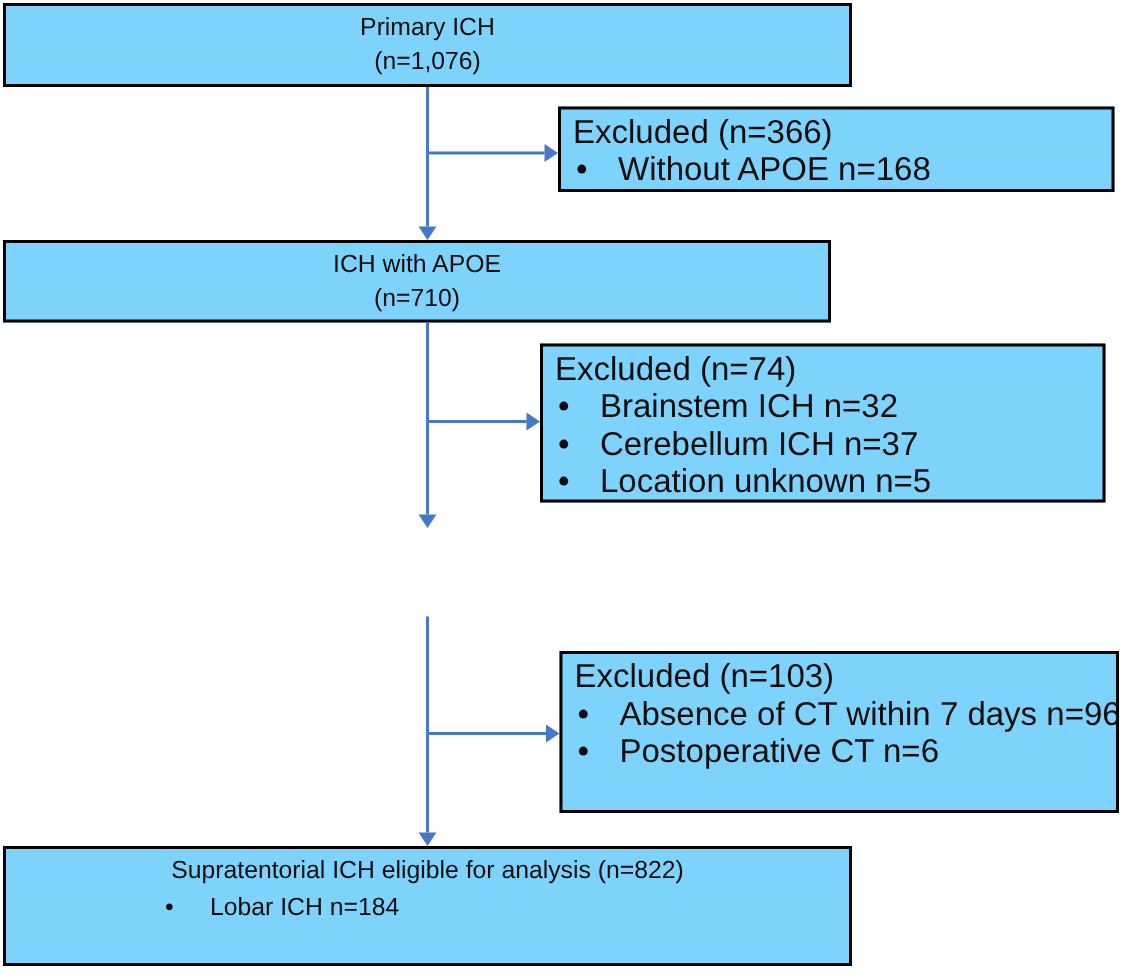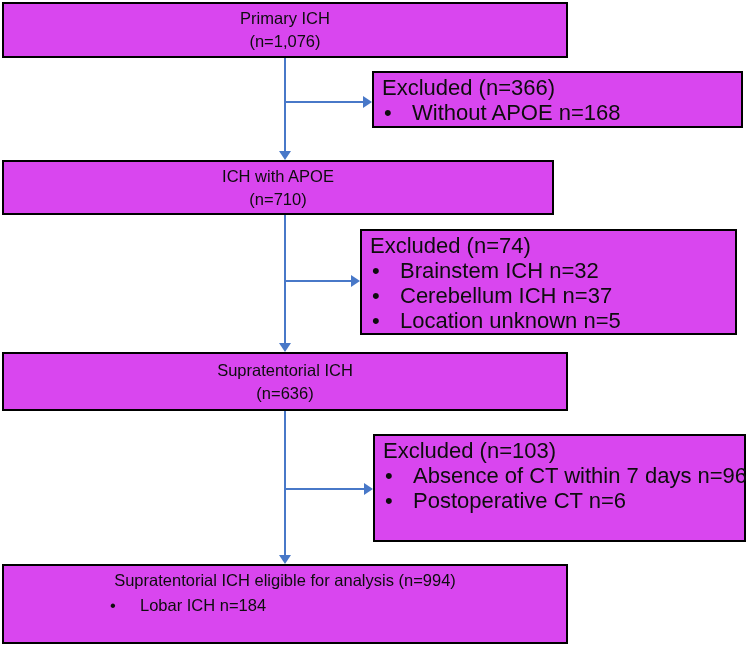--- a/index.html
+++ b/index.html
@@ -14,21 +14,21 @@
     width:749px;height:650px;
     background:var(--background);
     font-family:"Liberation Sans", sans-serif;
     color:var(--text);
     overflow:hidden;
   }
   .box{
     position:absolute;
     box-sizing:border-box;
     border:2px solid var(--box-border);
-    background:#d946ef;
+    background:#7dd3fc;
   }
   .main{
     display:flex;flex-direction:column;
     align-items:center;justify-content:center;
     text-align:center;
     font-size:16.5px;line-height:23px;
   }
   .ex{
     font-size:22px;line-height:25px;
     padding:2px 8px;
@@ -70,27 +70,23 @@
   <div class="box main" style="left:2px;top:2px;width:566px;height:56px;">
     <div>Primary ICH</div>
     <div>(n=1,076)</div>
   </div>
 
   <div class="box main" style="left:2px;top:160px;width:552px;height:55px;">
     <div>ICH with APOE</div>
     <div>(n=710)</div>
   </div>
 
-  <div class="box main" style="left:2px;top:352px;width:566px;height:59px;">
-    <div>Supratentorial ICH</div>
-    <div>(n=636)</div>
-  </div>
 
   <div class="box final" style="left:2px;top:564px;width:566px;height:80px;">
-    <div class="title">Supratentorial ICH eligible for analysis (n=994)</div>
+    <div class="title">Supratentorial ICH eligible for analysis (n=822)</div>
     <div class="bullet">Lobar ICH n=184</div>
   </div>
 
   <div class="box ex" style="left:372px;top:71px;width:371px;height:57px;">
     <div class="hdr">Excluded (n=366)</div>
     <div class="bullet">Without APOE n=168</div>
   </div>
 
   <div class="box ex" style="left:360px;top:229px;width:377px;height:106px;">
     <div class="hdr">Excluded (n=74)</div>

